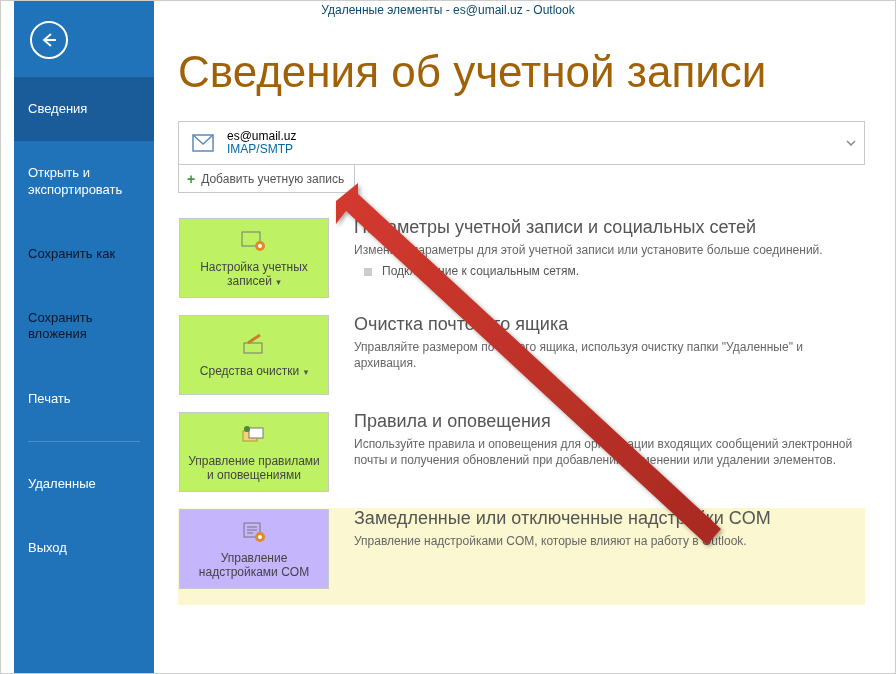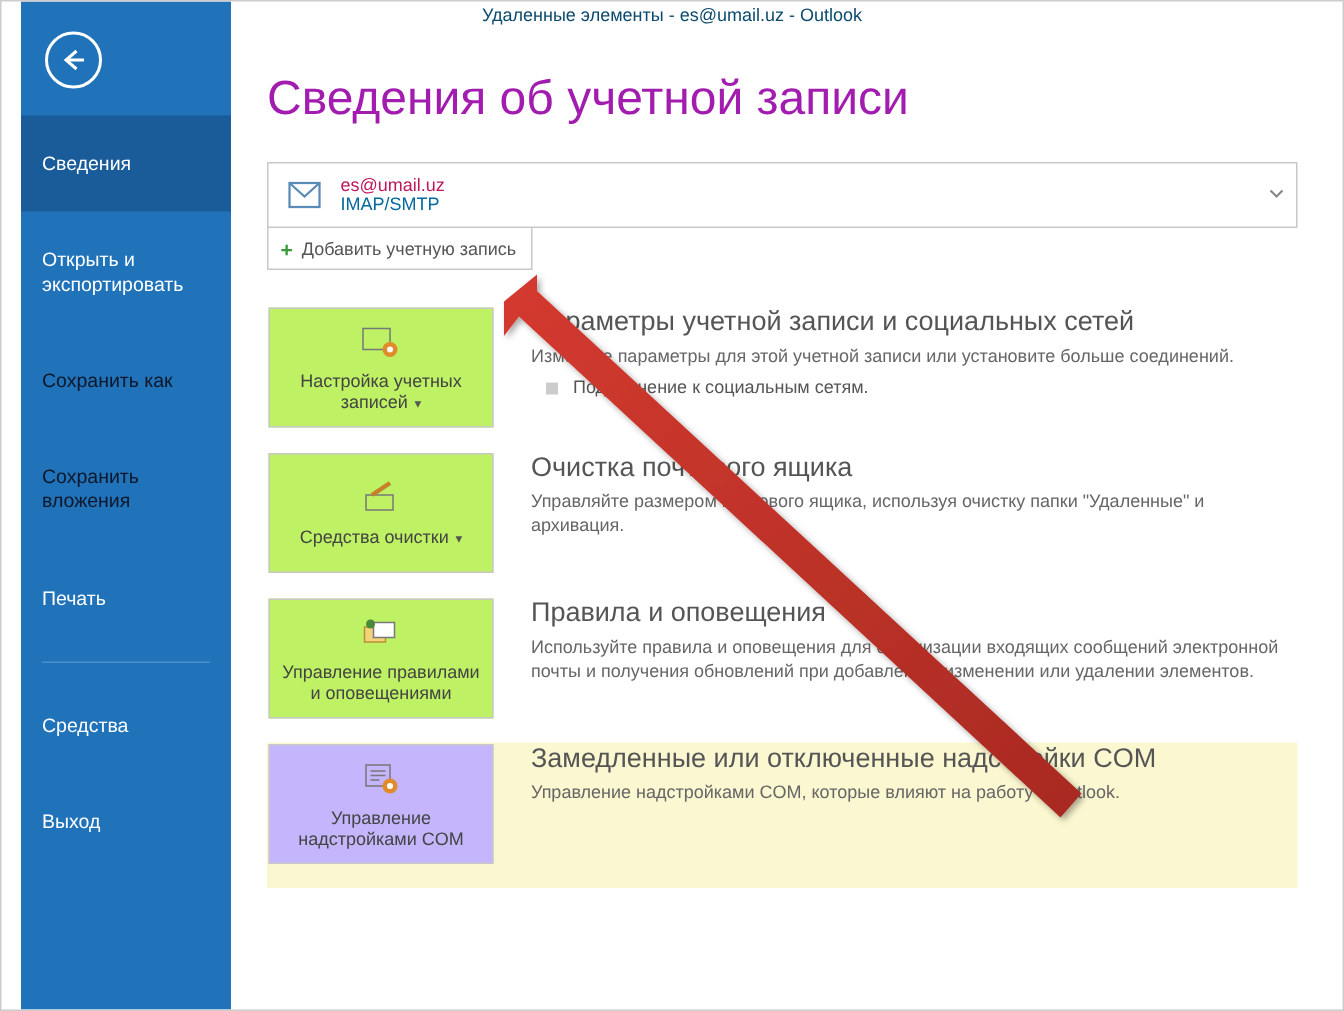--- a/index.html
+++ b/index.html
@@ -46,35 +46,35 @@
   .nav-sep { height:1px; background:#4a8fc9; margin:10px 14px; }
 
   
   .main {
     position:absolute; top:22px; left:153px; right:10px; bottom:10px;
     padding:24px 20px 10px 24px;
     overflow:hidden;
   }
   h1.page-title {
     font-weight:200;
-    font-size:32px;
-    color:#a21caf;
+    font-size:44px;
+    color:#a16207;
     margin:0 0 24px 0;
   }
   .account-box {
     border:1px solid #c8c8c8;
     height:44px;
     display:flex; align-items:center;
     padding:0 10px;
     position:relative;
     cursor:pointer;
   }
   .account-box .ic { width:28px; height:28px; margin-right:10px; display:flex;align-items:center;justify-content:center;}
   .account-box .txt { line-height:1.1; font-size:12px; }
-  .account-box .txt .email { color:#be185d; }
+  .account-box .txt .email { color:#000000; }
   .account-box .txt .proto { color:#0369a1; }
   .account-box .chev { position:absolute; right:8px; top:50%; transform:translateY(-50%); }
 
   .add-account-btn {
     border:1px solid #c8c8c8;
     border-top:none;
     height:28px;
     display:inline-flex; align-items:center;
     padding:0 10px 0 8px;
     font-size:12px;
@@ -131,21 +131,21 @@
     <svg width="20" height="20" viewBox="0 0 20 20">
       <path d="M12 4 L5 10 L12 16 M5 10 H17"></path>
     </svg>
   </div>
   <div class="nav-item selected">Сведения</div>
   <div class="nav-item">Открыть и экспортировать</div>
   <div class="nav-item disabled">Сохранить как</div>
   <div class="nav-item disabled">Сохранить вложения</div>
   <div class="nav-item">Печать</div>
   <div class="nav-sep"></div>
-  <div class="nav-item">Средства</div>
+  <div class="nav-item">Удаленные</div>
   <div class="nav-item">Выход</div>
 </div>
 
 <div class="main">
   <h1 class="page-title">Сведения об учетной записи</h1>
 
   <div class="account-box">
     <span class="ic">
       <svg width="24" height="24" viewBox="0 0 24 24">
           <rect x="2" y="4" width="20" height="16" fill="none" stroke="#5a8bb6" stroke-width="1.5"></rect>

